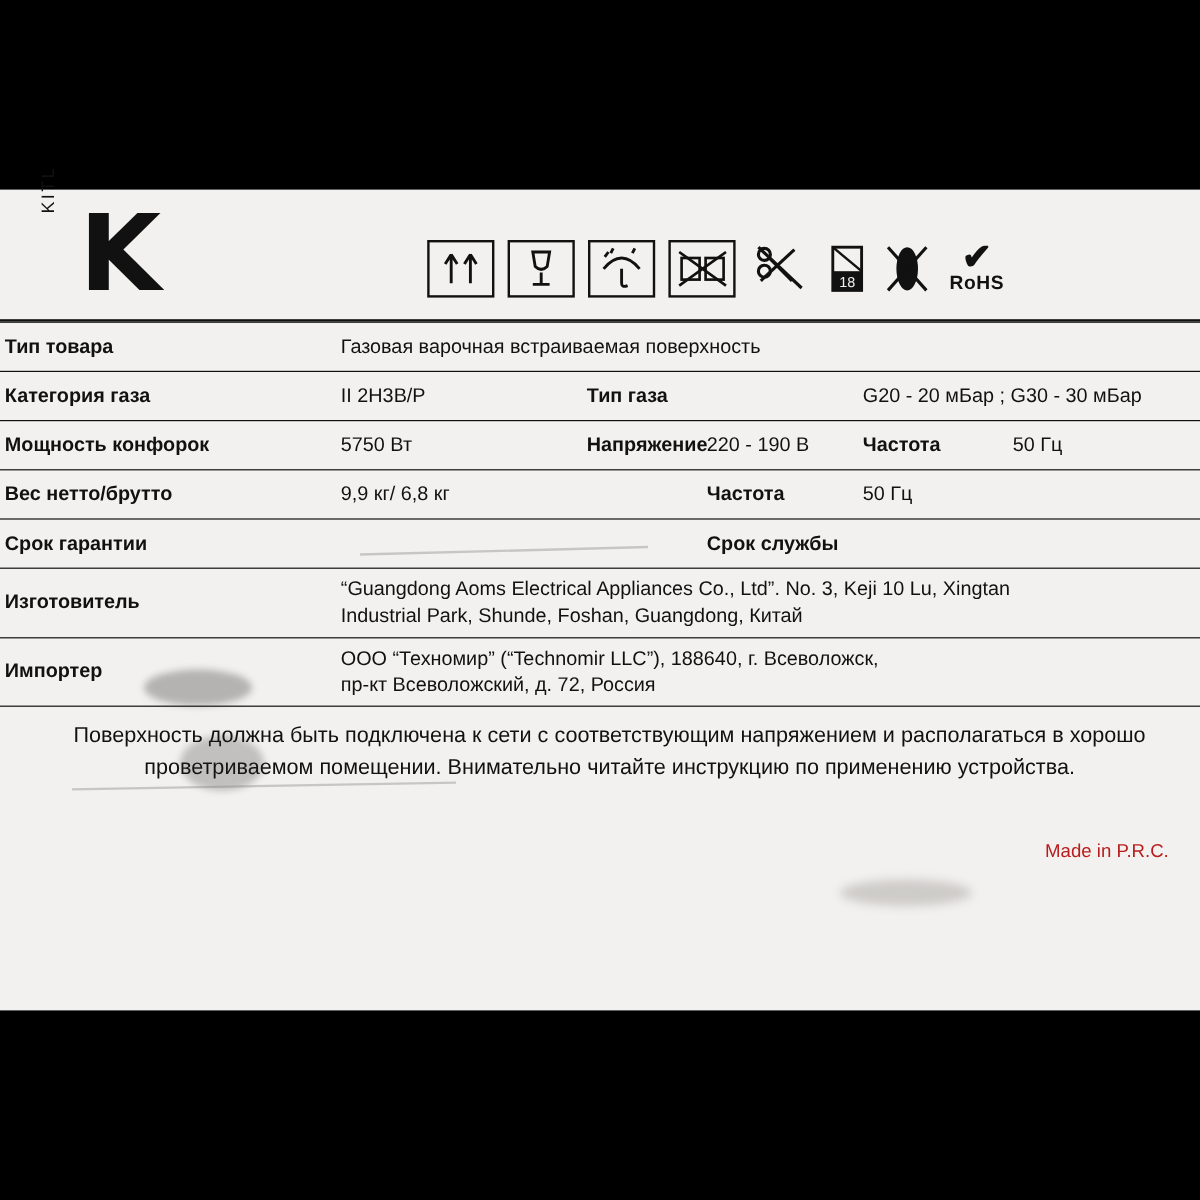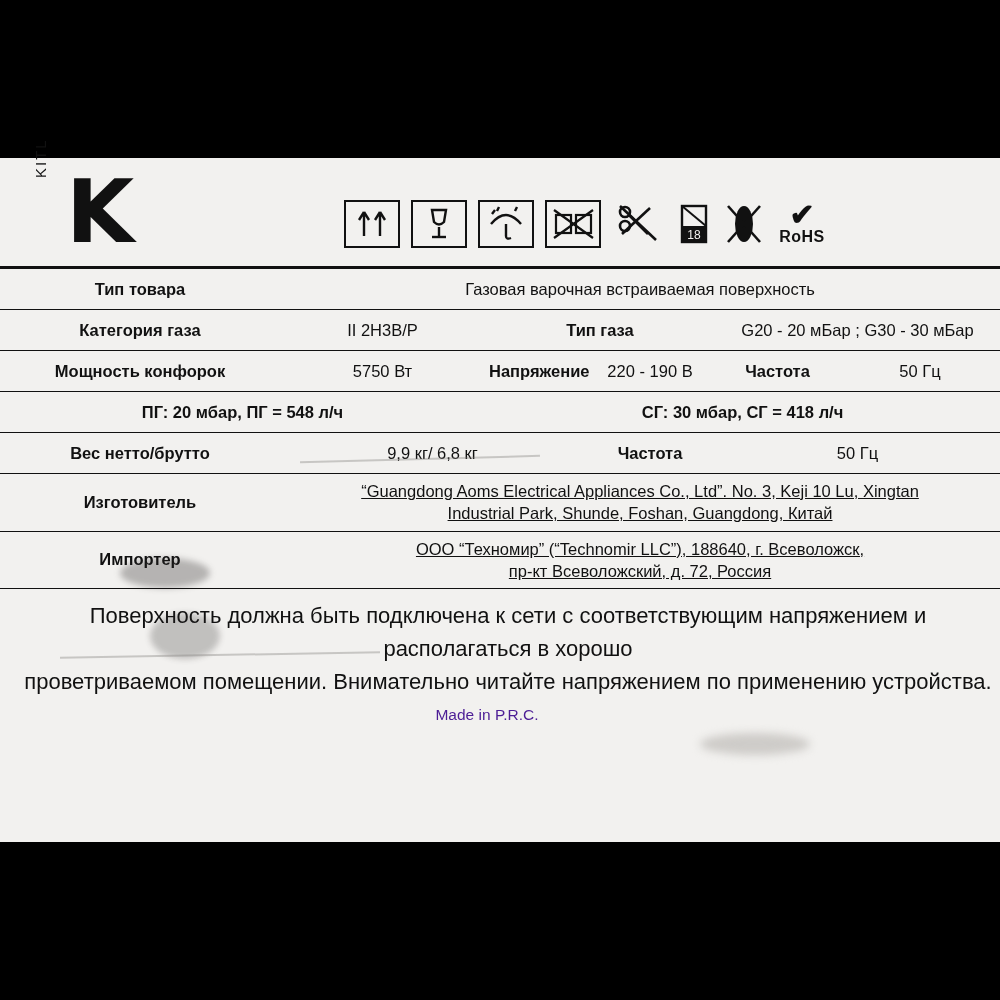--- a/index.html
+++ b/index.html
@@ -53,21 +53,21 @@
     top: 14px;
     font-size: 15px;
     letter-spacing: 2px;
     color: #111;
     transform: rotate(-90deg);
     transform-origin: left top;
     white-space: nowrap;
   }
   .pictograms {
     position: absolute;
-    left: 344px;
+    left: 356px;
     top: 42px;
     display: flex;
     align-items: center;
     gap: 11px;
   }
   .picto-box {
     width: 56px;
     height: 48px;
     border: 2px solid #111;
     position: relative;
@@ -102,41 +102,42 @@
     width: 1000px;
     border-collapse: collapse;
     table-layout: fixed;
   }
   table.spec td {
     border: 1px solid #111;
     border-left: none;
     border-right: none;
     padding: 6px 4px;
     font-size: 16.5px;
-    text-align: center;
+    text-align: left;
     vertical-align: middle;
     height: 28px;
     color: #111;
   }
   td.vline-r { border-right: 1px solid #111; }
   td.lbl { font-weight: bold; font-size: 16px; }
   td.tall { height: 44px; }
-  .two-line { line-height: 1.35; text-decoration: underline; }
+  .two-line { line-height: 1.35; }
   .notes {
     padding: 10px 8px 2px 24px;
-    font-size: 22px;
+    font-size: 18px;
     line-height: 1.5;
     text-align: center;
     color: #111;
   }
   .made-in {
-    text-align: center;
+    text-align: right;
     padding: 6px 26px 0 0;
     font-size: 15.5px;
-    color: #4c1d95;
+    color: #b91c1c;
+    margin-top: 40px;
   }
   
   .smudge {
     position: absolute;
     background: rgba(40,38,36,0.30);
     border-radius: 50%;
     filter: blur(3px);
     pointer-events: none;
   }
   .scratch {
@@ -258,28 +259,30 @@
       </tr>
       <tr>
         <td class="lbl vline-r">Мощность конфорок</td>
         <td colspan="2" class="vline-r">5750 Вт</td>
         <td class="lbl">Напряжение</td>
         <td class="vline-r">220 - 190 В</td>
         <td class="lbl">Частота</td>
         <td>50 Гц</td>
       </tr>
       <tr>
-        <td colspan="3" class="lbl vline-r">ПГ: 20 мбар, ПГ = 548 л/ч</td>
-        <td colspan="4" class="lbl">СГ: 30 мбар, СГ = 418 л/ч</td>
-      </tr>
-      <tr>
         <td class="lbl vline-r">Вес нетто/брутто</td>
         <td colspan="3" class="vline-r">9,9 кг/ 6,8 кг</td>
         <td class="lbl vline-r">Частота</td>
         <td colspan="2">50 Гц</td>
+      </tr>
+      <tr>
+        <td class="lbl vline-r">Срок гарантии</td>
+        <td colspan="3" class="vline-r"></td>
+        <td class="lbl vline-r">Срок службы</td>
+        <td colspan="2"></td>
       </tr>
       <tr>
         <td class="lbl vline-r tall">Изготовитель</td>
         <td colspan="6" class="tall">
           <div class="two-line">
             <div>“Guangdong Aoms Electrical Appliances Co., Ltd”. No. 3, Keji 10 Lu, Xingtan</div>
             <div>Industrial Park, Shunde, Foshan, Guangdong, Китай</div>
           </div>
         </td>
       </tr>
@@ -290,21 +293,21 @@
             <div>ООО “Техномир” (“Technomir LLC”), 188640, г. Всеволожск,</div>
             <div>пр-кт Всеволожский, д. 72, Россия</div>
           </div>
         </td>
       </tr>
     </tbody>
   </table>
 
   <div class="notes">
     <div>Поверхность должна быть подключена к сети с соответствующим напряжением и располагаться в хорошо</div>
-    <div>проветриваемом помещении. Внимательно читайте напряжением по применению устройства.</div>
+    <div>проветриваемом помещении. Внимательно читайте инструкцию по применению устройства.</div>
   </div>
 
   <div class="made-in">Made in P.R.C.</div>
 
   <div class="smudge" style="left:120px; top:400px; width:90px; height:30px;"></div>
   <div class="smudge" style="left:150px; top:455px; width:70px; height:46px; opacity:.8;"></div>
   <div class="smudge" style="left:700px; top:575px; width:110px; height:22px; background:rgba(200,198,194,0.85); filter:blur(4px);"></div>
   <div class="scratch" style="left:300px; top:300px; width:240px; height:2px; transform:rotate(-1.5deg);"></div>
   <div class="scratch" style="left:60px; top:496px; width:320px; height:2px; transform:rotate(-1deg);"></div>
 </div>

